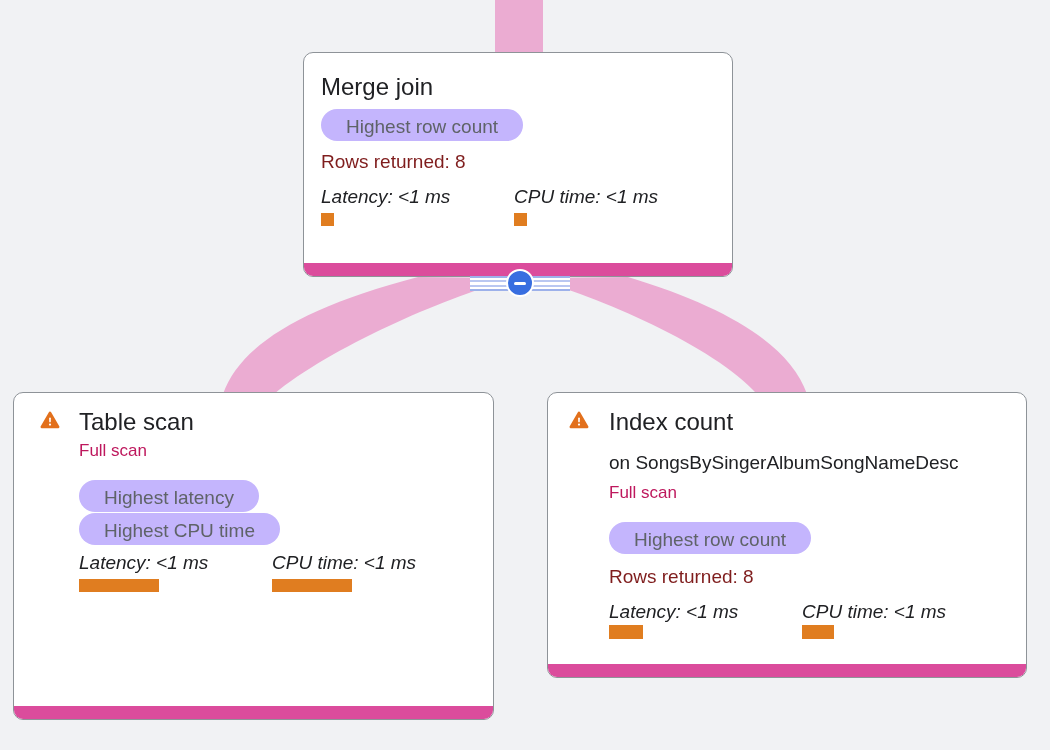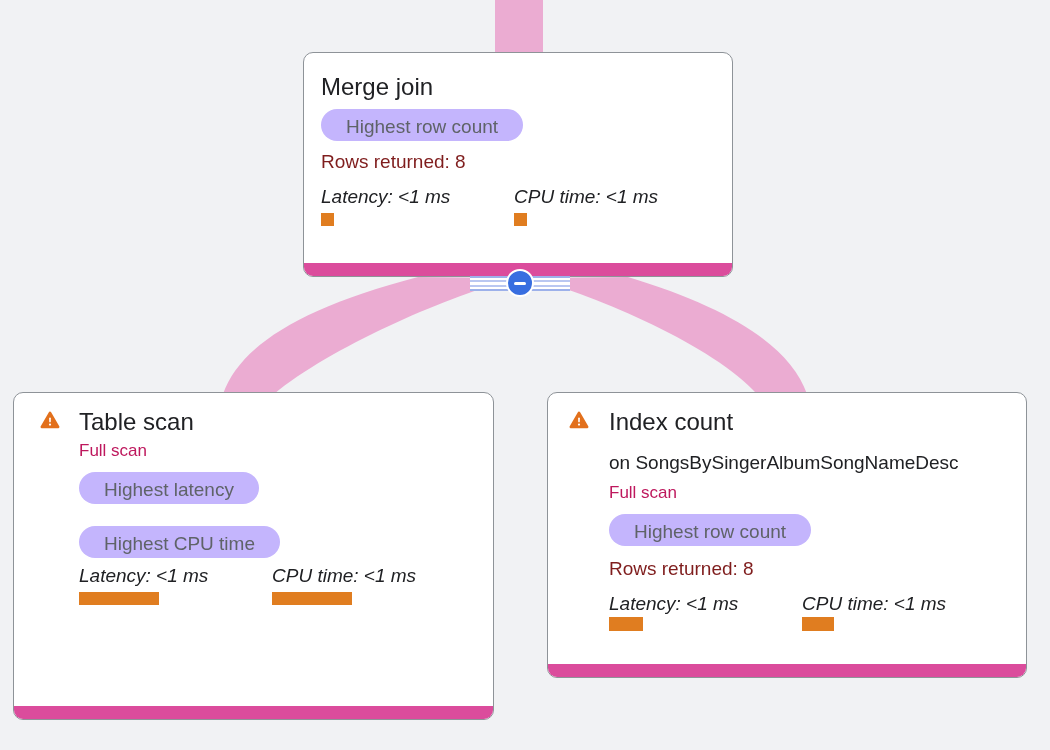--- a/index.html
+++ b/index.html
@@ -5,22 +5,22 @@
   html,body{margin:0;padding:0;}
   body{font-family:"Liberation Sans",sans-serif;background:#f1f2f4;}
   .canvas{position:relative;width:1050px;height:750px;background:#f1f2f4;overflow:hidden;}
   .edges{position:absolute;left:0;top:0;z-index:0;}
   .card{position:absolute;z-index:1;background:#ffffff;border:1px solid #8e9398;border-radius:10px;box-sizing:border-box;}
   .accent-bar{position:absolute;left:0;right:0;bottom:0;height:13px;background:#db4c9c;border-radius:0 0 9px 9px;}
   .card-body{position:relative;height:100%;box-sizing:border-box;}
   .node-title{font-size:24px;line-height:28px;font-weight:500;color:#202124;white-space:nowrap;}
   .node-target{font-size:19px;line-height:30px;color:#202124;margin-top:12px;white-space:nowrap;}
   .node-scan-type{font-size:17px;line-height:30px;color:#be185d;white-space:nowrap;}
-  .badge-row{margin-top:6px;}
-  .badge-row + .badge-row{margin-top:22px;}
+  .badge-row{margin-top:14px;}
+  .badge-row + .badge-row{margin-top:1px;}
   .badge{display:inline-block;height:32px;line-height:36px;padding:0 25px;border-radius:18px;background:#c4b5fd;color:#5f6368;font-size:19px;white-space:nowrap;}
   .rows-returned{font-size:19px;line-height:30px;color:#7f1d1d;white-space:nowrap;}
   .metrics{display:flex;}
   .metric-col1{width:193px;flex:0 0 193px;}
   .metric-label{font-size:19px;line-height:24px;color:#202124;white-space:nowrap;font-style:italic;}
   .metric-bar{margin-top:4px;background:#e07d20;}
   .warning-icon{position:absolute;width:22px;height:21px;}
   .edge-track{position:absolute;left:470px;top:276px;width:100px;height:15px;z-index:2;
     background:linear-gradient(to bottom,#9db1ea 0 2px,#ffffff 2px 4px,#b9c7f1 4px 6px,#ffffff 6px 9px,#b9c7f1 9px 11px,#ffffff 11px 13px,#9db1ea 13px 15px);}
   .collapse-btn{position:absolute;left:506px;top:269px;width:28px;height:28px;z-index:3;box-sizing:border-box;

